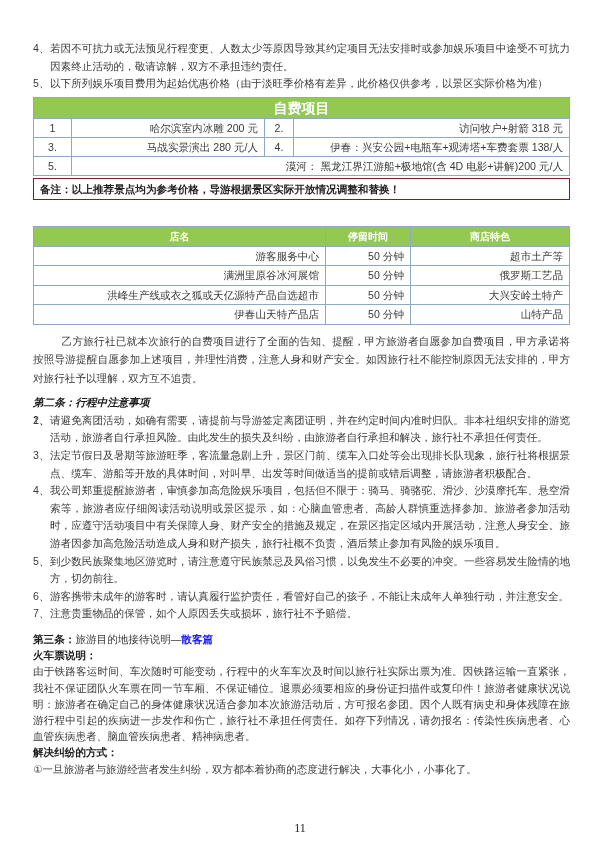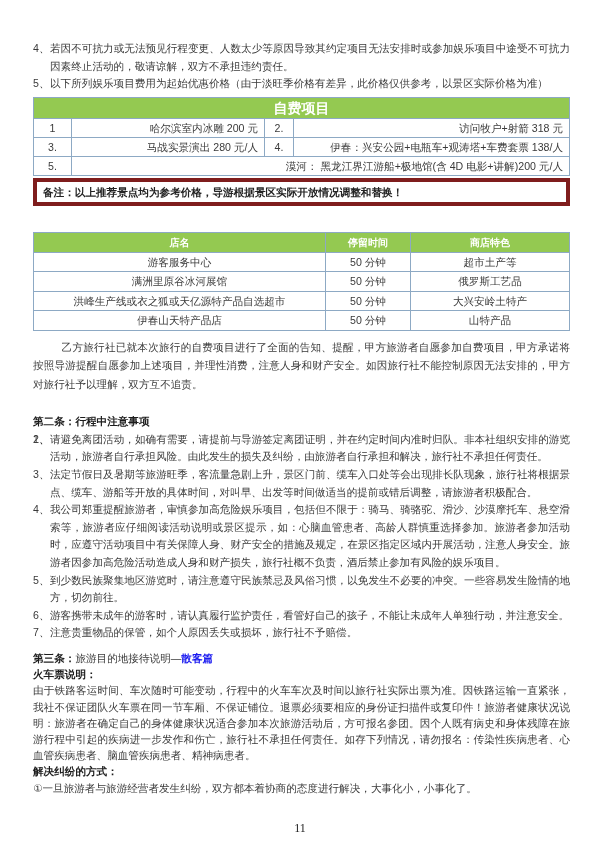--- a/index.html
+++ b/index.html
@@ -16,28 +16,28 @@
   .t1{margin-top:4px;}
   .t1 .head td, .t2 .head td{
     background:#94c951;color:#fff;font-weight:bold;text-align:center;
     border-color:#8da9c4;
     margin-top:12px;
   }
   .t1 .head td{font-size:14px;line-height:18px;}
   .t2 .head td{font-size:10px;line-height:17px;}
   .t1 .n{text-align:center;}
   .note{
-    border:4px solid #7f1d1d;margin-top:2px;font-weight:bold;color:#222;
+    border:1px solid #7f1d1d;margin-top:2px;font-weight:bold;color:#222;
     padding:2px 6px;line-height:16px;
   }
   .t2{margin-top:26px;}
-  .t2 td{text-align:center;line-height:16.5px;}
+  .t2 td{line-height:16.5px;}
   .para{margin:7px 0 0;text-indent:2.7em;text-align:justify;line-height:18.5px;}
   .bold{font-weight:bold;color:#1c1c1c;}
-  .h2{margin-top:20px;}
+  .h2{margin-top:7px;font-style:italic;}
   .clauses{margin-top:0;}
   .a3{line-height:16.2px;}
   .a3-heading{margin-top:8px;}
   .blue{color:#1a1af0;font-weight:bold;}
   .just{text-align:justify;}
   .pageno{
     position:absolute;left:0;right:0;top:820px;text-align:center;
     font-family:"Liberation Serif","DejaVu Serif",serif;font-size:12px;color:#222;
   }
 </style>

